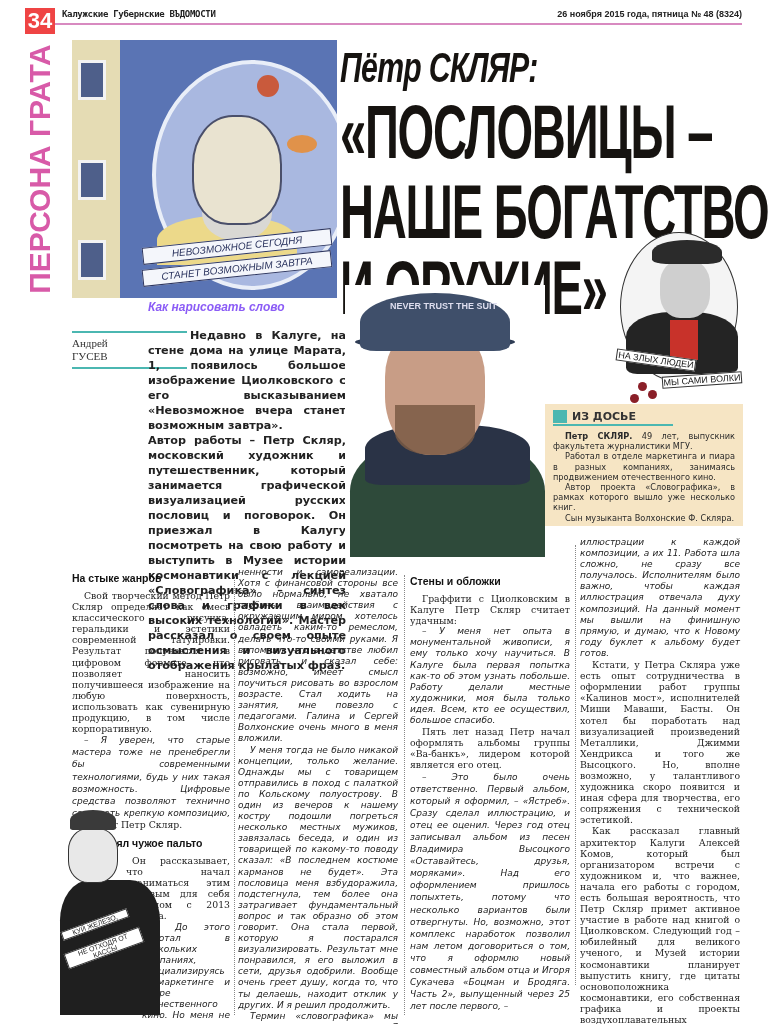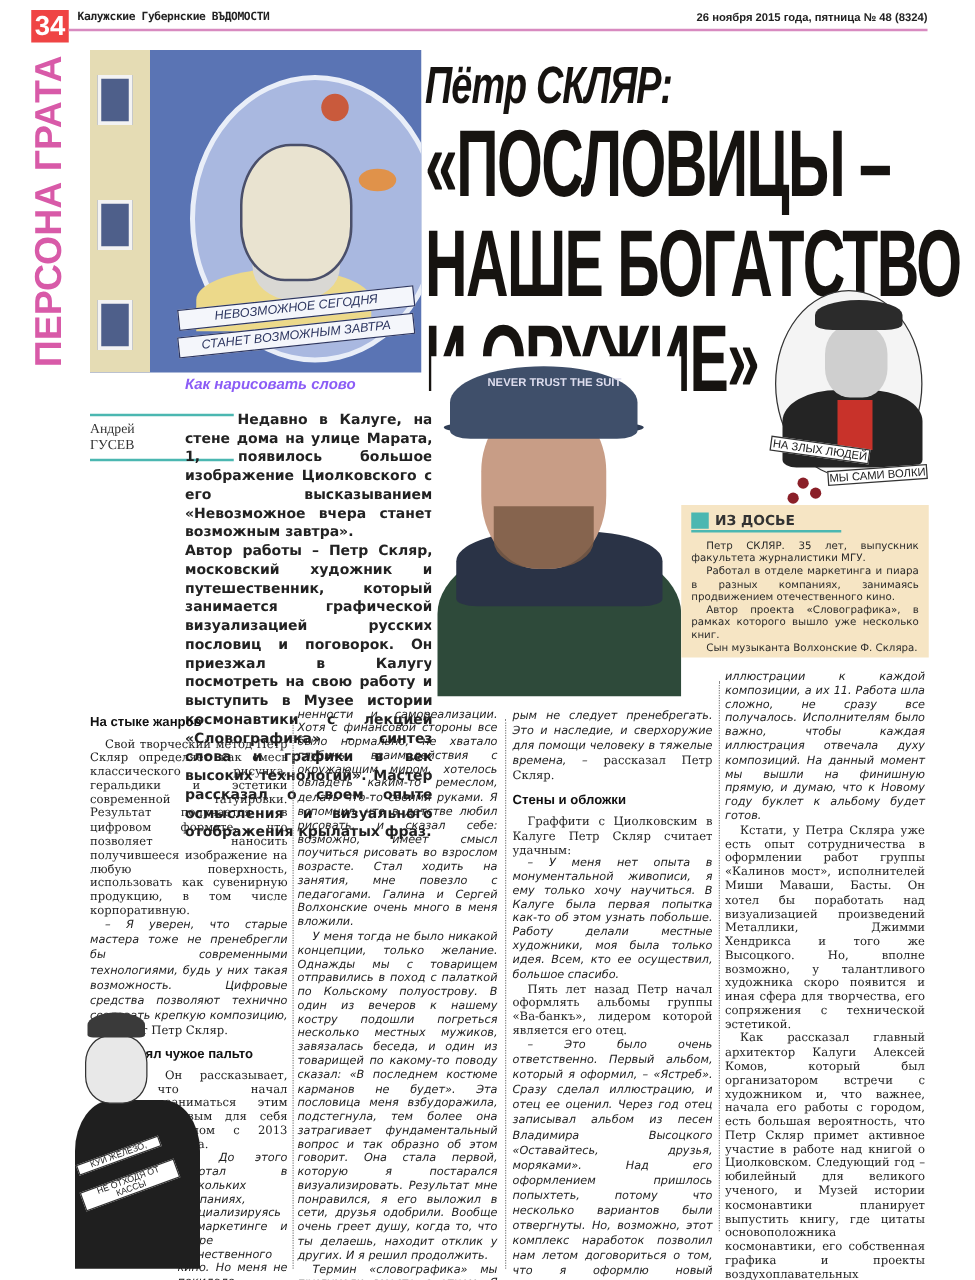--- a/index.html
+++ b/index.html
@@ -45,21 +45,21 @@
 .photo .beard{position:absolute;left:50px;top:120px;width:80px;height:50px;background:#7a5a44;border-radius:0 0 45% 45%;opacity:.85}
 .photo .cap{position:absolute;left:15px;top:8px;width:150px;height:58px;background:#3f4f6a;border-radius:55% 55% 12% 12%}
 .photo .capbrim{position:absolute;left:10px;top:50px;width:160px;height:14px;background:#2f3d55;border-radius:50%}
 .photo .captxt{position:absolute;left:45px;top:16px;font:bold 9px "Liberation Sans",sans-serif;color:#dde}
 .dossier{position:absolute;left:545px;top:404px;width:198px;height:122px;background:#f6e5c4;padding:6px 8px}
 .dossier .dh{display:flex;align-items:center;gap:5px;border-bottom:2px solid #4bb7b1;width:120px;padding-bottom:1px}
 .dossier .sq{width:14px;height:13px;background:#4bb7b1}
 .dossier .dt{font:bold 11px "DejaVu Sans",sans-serif;color:#333}
 .dossier .body{margin-top:5px;font:8.2px "DejaVu Sans",sans-serif;color:#2a2a2a;line-height:10.2px;text-align:justify}
 .dossier .body p{text-indent:12px}
-.dossier .body b{font-weight:normal}
+.dossier .body b{font-weight:bold}
 .col{position:absolute;font:9.3px "DejaVu Serif",serif;line-height:11.1px;color:#222;text-align:justify}
 .col .it{font:italic 9px "DejaVu Sans",sans-serif;line-height:11.1px}
 .col p{text-indent:12px}
 .col h3{font:bold 10.5px "Liberation Sans",sans-serif;text-indent:0;margin:0 0 6px 0;color:#111}
 .c1{left:72px;top:572px;width:158px}
 .c2{left:238px;top:567px;width:160px}
 .c3{left:410px;top:567px;width:160px}
 .c4{left:580px;top:537px;width:160px}
 .sep{position:absolute;top:575px;width:0;height:440px;border-left:1px dotted #888}
 .sailor{position:absolute;left:60px;top:810px;width:100px;height:205px}
@@ -139,21 +139,21 @@
   <div class="cap"></div>
   <div class="captxt">NEVER TRUST THE SUIT</div>
 </div>
 
 <div class="dossier">
   <div class="dh">
     <div class="sq"></div>
     <div class="dt">ИЗ ДОСЬЕ</div>
   </div>
   <div class="body">
-    <p><b>Петр СКЛЯР.</b> <span>35 лет, выпускник факультета журналистики МГУ.</span></p>
+    <p><b>Петр СКЛЯР.</b> <span>49 лет, выпускник факультета журналистики МГУ.</span></p>
     <p>Работал в отделе маркетинга и пиара в разных компаниях, занимаясь продвижением отечественного кино.</p>
     <p>Автор проекта «Словографика», в рамках которого вышло уже несколько книг.</p>
     <p>Сын музыканта Волхонские Ф. Скляра.</p>
   </div>
 </div>
 
 <div class="sep" style="left:234px"></div>
 <div class="sep" style="left:404px"></div>
 <div class="sep" style="left:575px;top:545px"></div>
 
@@ -175,21 +175,20 @@
   <div class="rib" style="left:4px;top:130px;width:80px">НЕ ОТХОДЯ ОТ КАССЫ</div>
 </div>
 
 <div class="col c2">
   <p class="it" style="text-indent:0">ненности и самореализации. Хотя с финансовой стороны все было нормально, не хватало глубины взаимодействия с окружающим миром, хотелось овладеть каким-то ремеслом, делать что-то своими руками. Я вспомнил, что в детстве любил рисовать, и сказал себе: возможно, имеет смысл поучиться рисовать во взрослом возрасте. Стал ходить на занятия, мне повезло с педагогами. Галина и Сергей Волхонские очень много в меня вложили.</p>
   <p class="it">У меня тогда не было никакой концепции, только желание. Однажды мы с товарищем отправились в поход с палаткой по Кольскому полуострову. В один из вечеров к нашему костру подошли погреться несколько местных мужиков, завязалась беседа, и один из товарищей по какому-то поводу сказал: «В последнем костюме карманов не будет». Эта пословица меня взбудоражила, подстегнула, тем более она затрагивает фундаментальный вопрос и так образно об этом говорит. Она стала первой, которую я постарался визуализировать. Результат мне понравился, я его выложил в сети, друзья одобрили. Вообще очень греет душу, когда то, что ты делаешь, находит отклик у других. И я решил продолжить.</p>
   <p class="it">Термин «словографика» мы придумали вместе с отцом. Я думаю, это слово очень емко выражает смысл моего занятия – сочетания буквенного текста и художественного образа, который может быть как прямым, так и переносным, что характерно для пословиц. Я считаю их нашим большим богатством, кото-</p>
 </div>
 
 <div class="col c3">
-  <p style="text-indent:0"><span class="it">рым не следует пренебрегать. Это и наследие, и сверхоружие для помощи человеку в тяжелые времена, –</span> <span>рассказал Петр Скляр.</span></p>
   <h3 style="margin-top:8px">Стены и обложки</h3>
   <p>Граффити с Циолковским в Калуге Петр Скляр считает удачным:</p>
   <p class="it">– У меня нет опыта в монументальной живописи, я ему только хочу научиться. В Калуге была первая попытка как-то об этом узнать побольше. Работу делали местные художники, моя была только идея. Всем, кто ее осуществил, большое спасибо.</p>
   <p>Пять лет назад Петр начал оформлять альбомы группы «Ва-банкъ», лидером которой является его отец.</p>
   <p><span class="it">– Это было очень ответственно. Первый альбом, который я оформил, – «Ястреб». Сразу сделал иллюстрацию, и отец ее оценил. Через год отец записывал альбом из песен Владимира Высоцкого «Оставайтесь, друзья, моряками». Над его оформлением пришлось попыхтеть, потому что несколько вариантов были отвергнуты. Но, возможно, этот комплекс наработок позволил нам летом договориться о том, что я оформлю новый совместный альбом отца и Игоря Сукачева «Боцман и Бродяга. Часть 2», выпущенный через 25 лет после первого, –</span>  </p>
 </div>
 
 <div class="col c4">
   <p class="it" style="text-indent:0">иллюстрации к каждой композиции, а их 11. Работа шла сложно, не сразу все получалось. Исполнителям было важно, чтобы каждая иллюстрация отвечала духу композиций. На данный момент мы вышли на финишную прямую, и думаю, что к Новому году буклет к альбому будет готов.</p>
   <p>Кстати, у Петра Скляра уже есть опыт сотрудничества в оформлении работ группы «Калинов мост», исполнителей Миши Маваши, Басты. Он хотел бы поработать над визуализацией произведений Металлики, Джимми Хендрикса и того же Высоцкого. Но, вполне возможно, у талантливого художника скоро появится и иная сфера для творчества, его сопряжения с технической эстетикой.</p>

